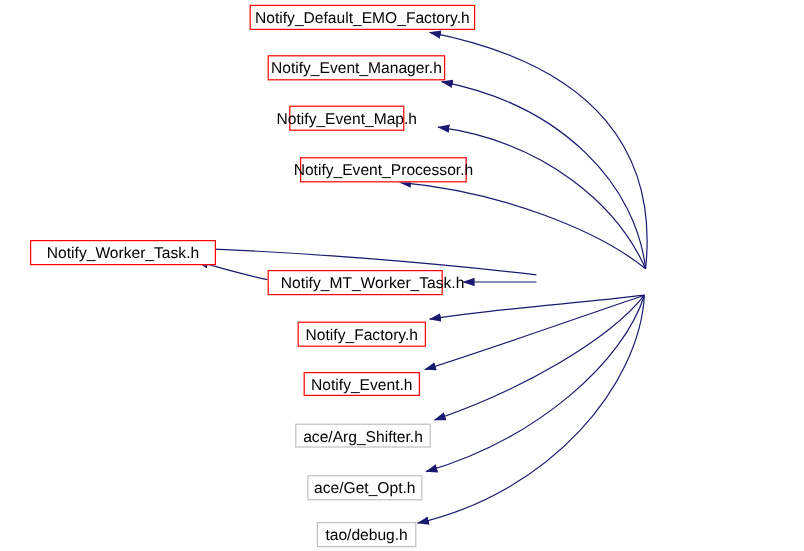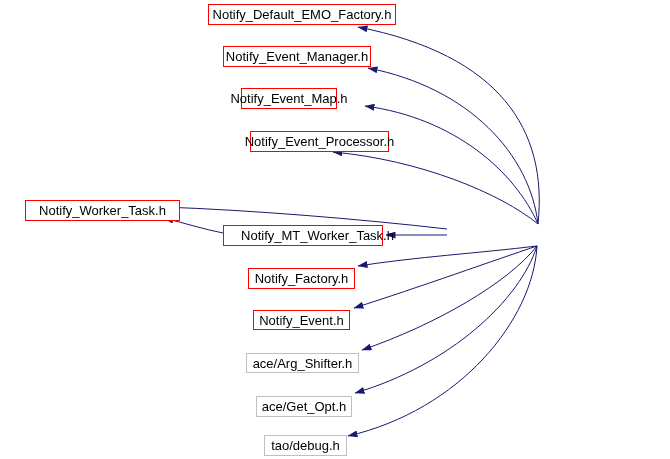--- a/index.html
+++ b/index.html
@@ -56,21 +56,21 @@
   <div class="node linked" style="left:208px;top:4px;width:188px;height:21px;">Notify_Default_EMO_Factory.h</div>
 
   <div class="node linked" style="left:223px;top:46px;width:148px;height:21px;">Notify_Event_Manager.h</div>
 
   <div class="node linked" style="left:241px;top:88px;width:96px;height:21px;">Notify_Event_Map.h</div>
 
   <div class="node linked" style="left:227px;top:131px;width:139px;height:21px;margin-left:23px;">Notify_Event_Processor.h</div>
 
   <div class="node linked" style="left:25px;top:200px;width:155px;height:21px;">Notify_Worker_Task.h</div>
 
-  <div class="node linked" style="left:223px;top:225px;width:160px;height:21px;padding-left:29px;">Notify_MT_Worker_Task.h</div>
+  <div class="node linked" style="left:223px;top:225px;width:146px;height:21px;padding-left:29px;">Notify_MT_Worker_Task.h</div>
 
   <div class="node linked" style="left:248px;top:268px;width:107px;height:21px;">Notify_Factory.h</div>
 
   <div class="node linked" style="left:253px;top:310px;width:97px;height:20px;">Notify_Event.h</div>
 
   <div class="node external" style="left:246px;top:353px;width:113px;height:20px;">ace/Arg_Shifter.h</div>
 
   <div class="node external" style="left:256px;top:396px;width:96px;height:21px;">ace/Get_Opt.h</div>
 
   <div class="node external" style="left:264px;top:435px;width:83px;height:21px;text-align:center;">tao/debug.h</div>

